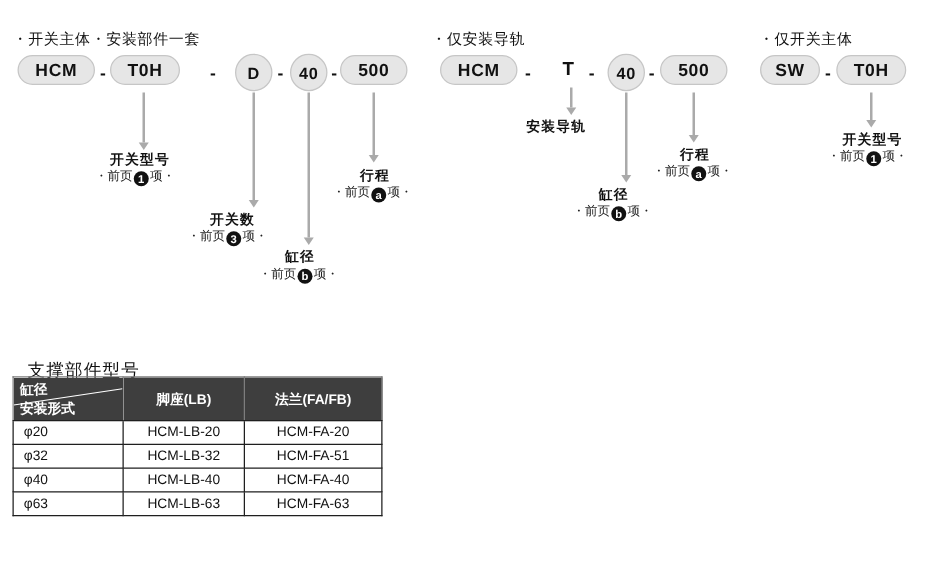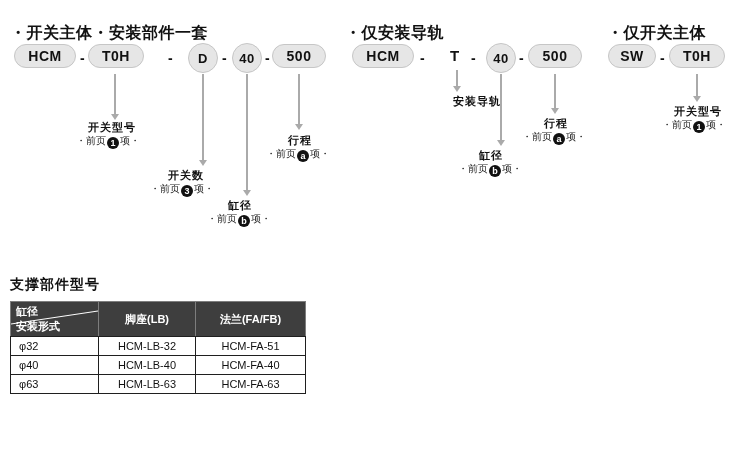--- a/index.html
+++ b/index.html
@@ -5,21 +5,21 @@
   html,body{margin:0;padding:0;background:#fff;}
   .page{
     position:relative;width:750px;height:451px;background:#ffffff;overflow:hidden;
     font-family:"Liberation Sans","DejaVu Sans",sans-serif;color:#111;
   }
   .main-title{
     position:absolute;left:8px;top:5px;margin:0;
     font-size:15px;font-weight:bold;letter-spacing:1px;
   }
   .caption{
-    position:absolute;top:23px;font-size:16px;font-weight:bold;letter-spacing:0.5px;white-space:nowrap;
+    position:absolute;top:23px;font-size:12px;font-weight:normal;letter-spacing:0.5px;white-space:nowrap;
   }
   .box{
     position:absolute;top:44px;height:24px;background:#e6e6e6;border:1px solid #c6c6c6;
     display:flex;align-items:center;justify-content:center;
     font-weight:bold;font-size:14px;letter-spacing:0.5px;box-sizing:border-box;
   }
   .stadium{border-radius:14px;}
   .circle{top:43px;height:30px;width:30px;border-radius:50%;font-size:13px;}
   .dash{position:absolute;top:50px;font-size:14px;font-weight:bold;}
   .plain-seg{position:absolute;top:47px;font-size:15px;font-weight:bold;}
@@ -29,22 +29,22 @@
     border:4px solid transparent;border-top:6px solid #aaaaaa;border-bottom:none;
   }
   .clabel{position:absolute;font-size:11px;font-weight:bold;letter-spacing:1px;white-space:nowrap;}
   .cref{position:absolute;font-size:10px;color:#222;white-space:nowrap;}
   .badge{
     display:inline-block;width:12px;height:12px;border-radius:50%;
     background:#111111;color:#fff;font-size:9px;font-weight:bold;line-height:12px;
     text-align:center;vertical-align:-2px;margin:0 1px;
   }
   .table-title{
-    position:absolute;left:10px;top:276px;margin:0;
-    font-size:14px;font-weight:bold;letter-spacing:1px;
+    position:absolute;left:10px;top:276px;margin:12px;
+    font-size:14px;font-weight:normal;letter-spacing:1px;
   }
   .support-table{
     position:absolute;left:10px;top:301px;border-collapse:collapse;table-layout:fixed;
     font-size:11px;
   }
   .support-table th{
     background:#3e3e3e;color:#ffffff;font-weight:bold;
     border:1px solid #7d7d7d;border-bottom-color:#1f1f1f;height:34px;padding:0;
   }
   .support-table td{
@@ -103,21 +103,21 @@
 
   <div class="box stadium" style="left:352px;width:62px">HCM</div>
   <span class="dash" style="left:420px">-</span>
   <div class="plain-seg" style="left:450px">T</div>
   <span class="dash" style="left:471px">-</span>
   <div class="box circle" style="left:486px">40</div>
   <span class="dash" style="left:519px">-</span>
   <div class="box stadium" style="left:528px;width:54px">500</div>
 
   <div class="arrow" style="left:456px;top:70px;height:16px"></div>
-  <div class="clabel" style="left:453px;top:94px">安装导轨</div>
+  <div class="clabel" style="left:421px;top:94px">安装导轨</div>
 
   <div class="arrow" style="left:554px;top:74px;height:34px"></div>
   <div class="clabel" style="left:544px;top:116px">行程</div>
   <div class="cref" style="left:522px;top:130px">
     <span>・前页</span><span class="badge">a</span><span>项・</span>
   </div>
 
   <div class="arrow" style="left:500px;top:74px;height:66px"></div>
   <div class="clabel" style="left:479px;top:148px">缸径</div>
   <div class="cref" style="left:458px;top:162px">
@@ -152,20 +152,25 @@
           </svg>
           <span class="corner-top">缸径</span>
           <span class="corner-bottom">安装形式</span>
         </th>
         <th>脚座(LB)</th>
         <th>法兰(FA/FB)</th>
       </tr>
     </thead>
     <tbody>
       <tr>
+        <td class="bore-cell">φ20</td>
+        <td>HCM-LB-20</td>
+        <td>HCM-FA-20</td>
+      </tr>
+      <tr>
         <td class="bore-cell">φ32</td>
         <td>HCM-LB-32</td>
         <td>HCM-FA-51</td>
       </tr>
       <tr>
         <td class="bore-cell">φ40</td>
         <td>HCM-LB-40</td>
         <td>HCM-FA-40</td>
       </tr>
       <tr>

